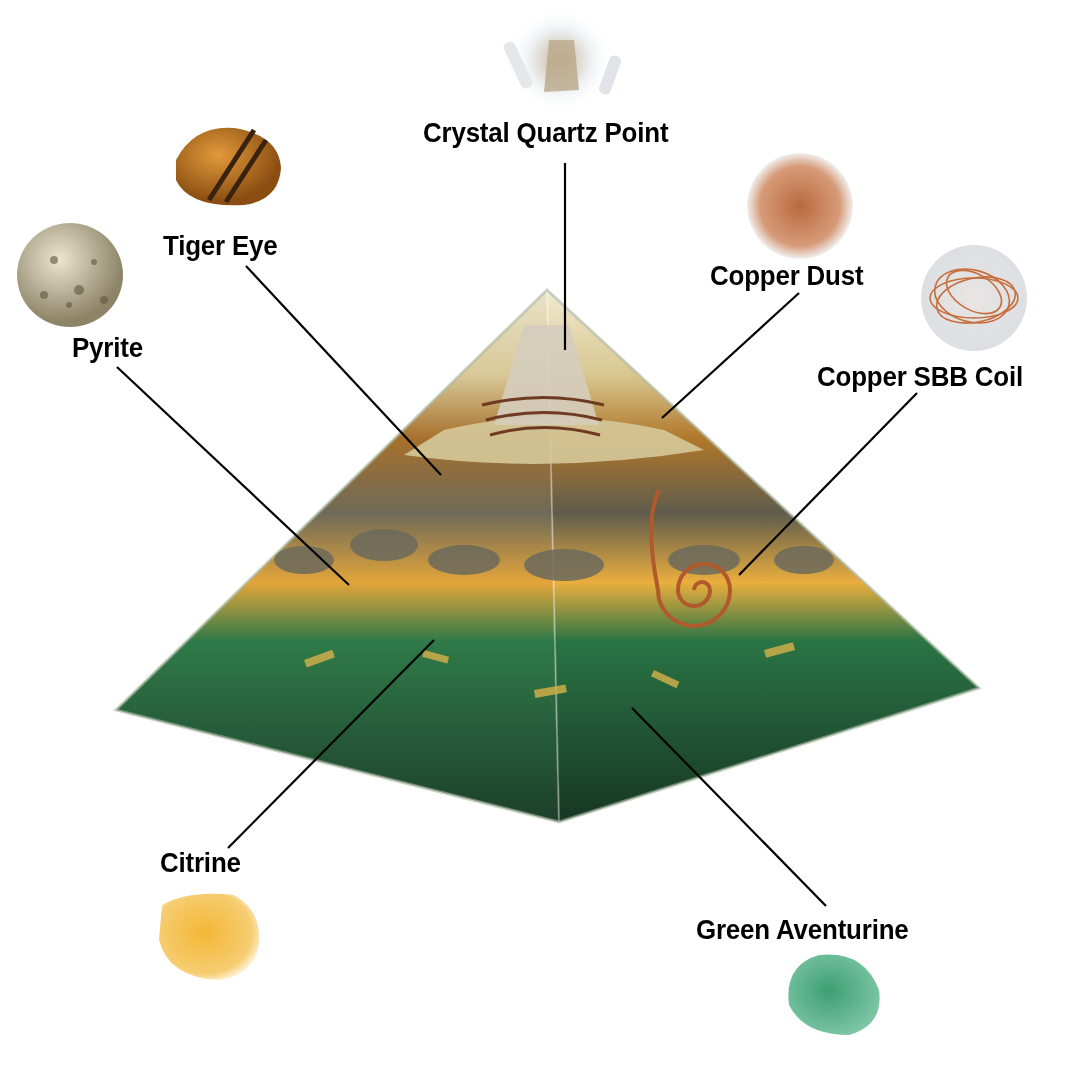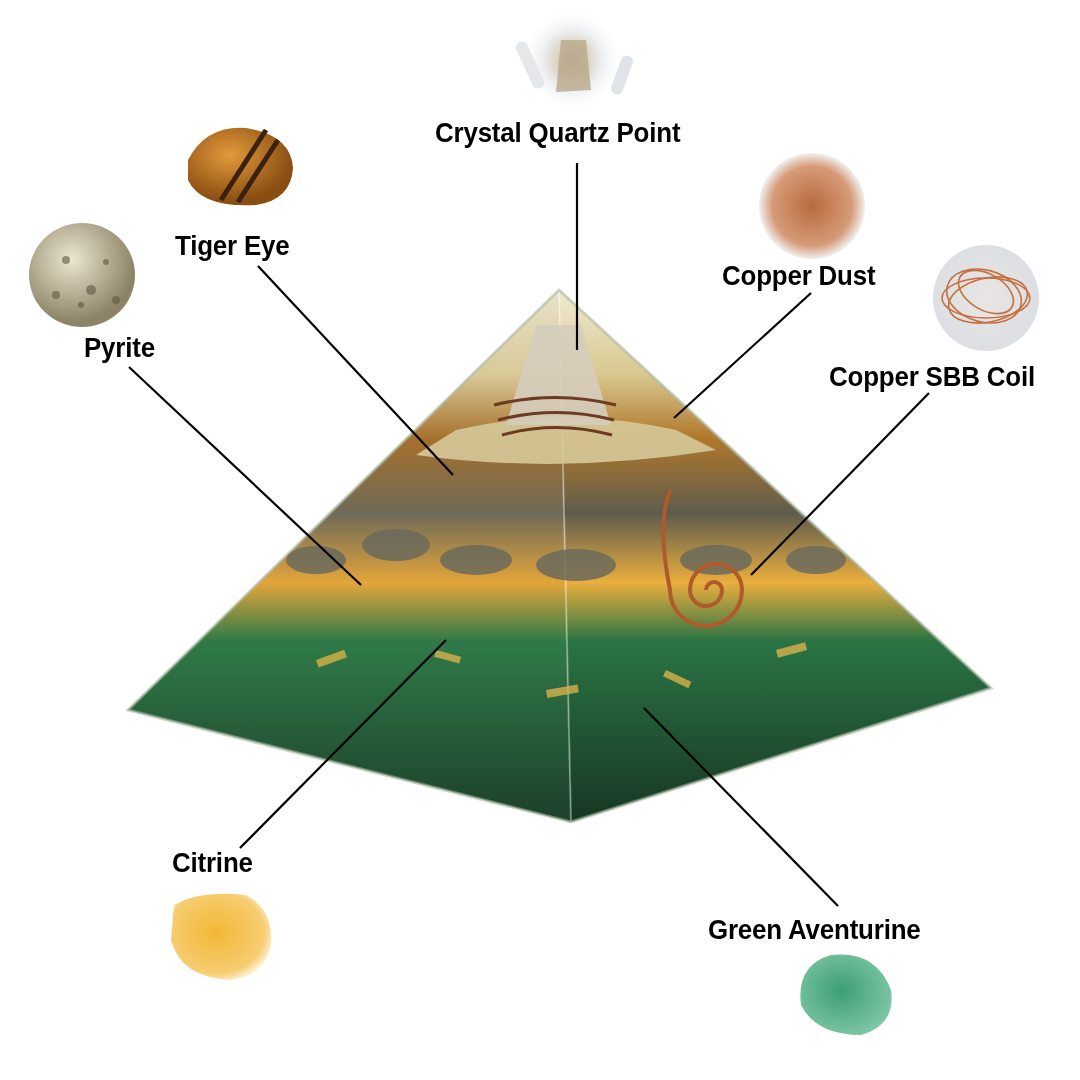--- a/index.html
+++ b/index.html
@@ -1,17 +1,17 @@
 <!DOCTYPE html>
 <html><head>
   <meta charset="utf-8">
   <style>
     html, body { margin:0; padding:0; background:#ffffff; }
     body { width:1080px; height:1080px; position:relative; overflow:hidden; font-family:"Liberation Sans", sans-serif; }
-    .stage { position:absolute; left:16px; top:0; width:948px; height:1080px; }
+    .stage { position:absolute; left:4px; top:0; width:948px; height:1080px; }
     .label { position:absolute; font-weight:bold; font-size:27px; color:#000; white-space:nowrap; letter-spacing:-0.2px; transform:scaleX(0.96); transform-origin:left center; }
     svg { position:absolute; left:0; top:0; }
   </style>
 </head>
 <body>
 
 <div class="stage">
 
   <svg width="1080" height="1080">
     <defs>

